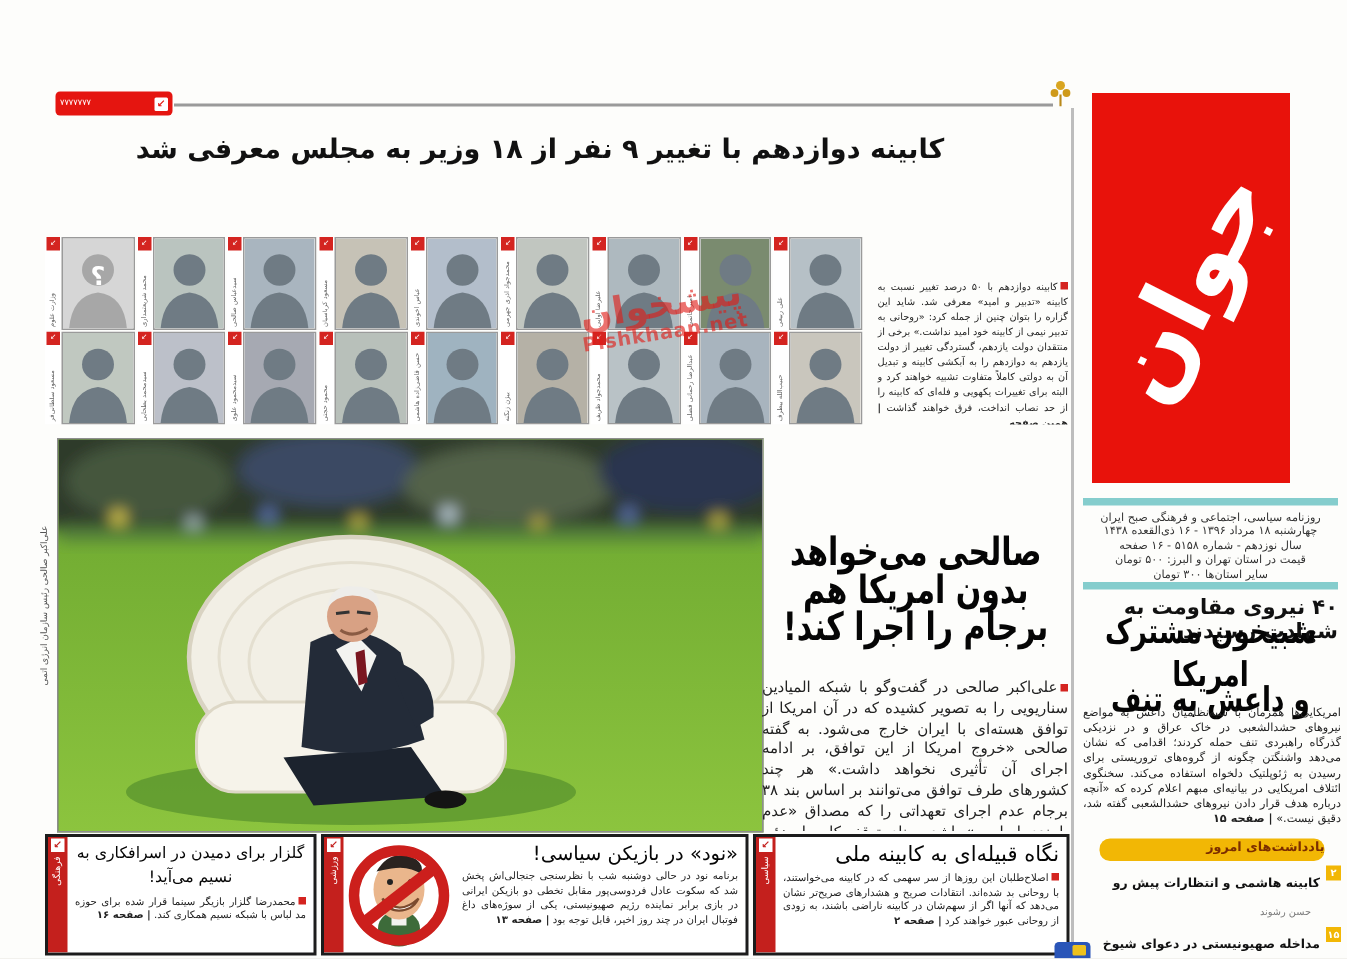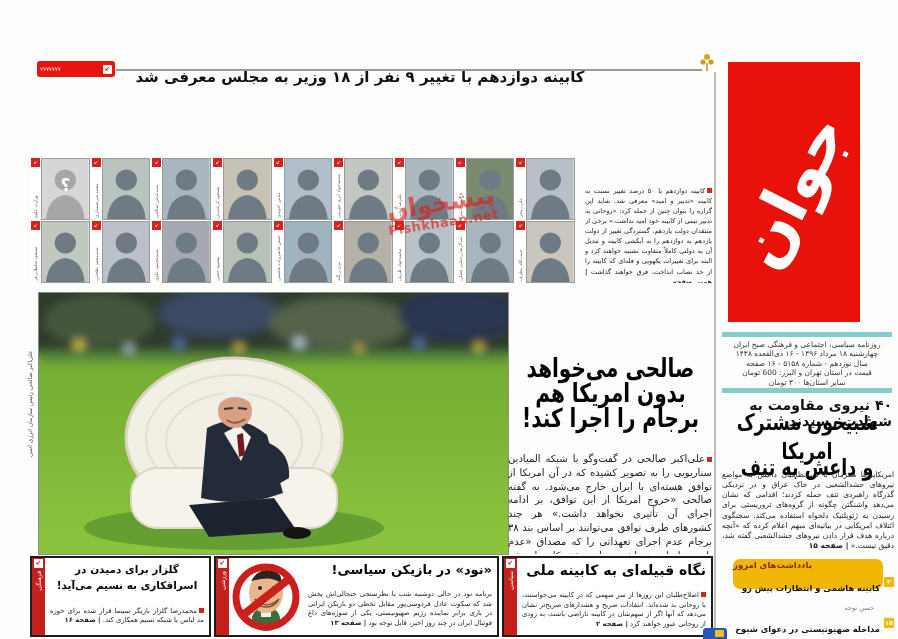--- a/index.html
+++ b/index.html
@@ -8,21 +8,21 @@
   .abs{position:absolute;}
   .tall{transform:scaleY(1.3);transform-origin:center top;}
   
   .rule{left:116px;top:69px;width:586px;height:2px;background:#9a9a9a;}
   .vdivider{left:714px;top:72px;width:2px;height:567px;background:#bdbdbd;}
   .badge{left:37px;top:61px;width:78px;height:16px;background:#e51510;border-radius:3px;
          display:flex;direction:ltr;align-items:center;justify-content:space-between;padding:0 3px;box-sizing:border-box;}
   .badge .digits{color:#ffffff;font-size:5.5px;letter-spacing:1px;}
   .badge .arrowbox{width:9px;height:9px;background:#fff;border-radius:1px;color:#e51510;font-size:7px;line-height:9px;text-align:center;font-weight:bold;}
   
-  .kicker{left:60px;top:68px;width:600px;text-align:center;font-size:15px;font-weight:bold;color:#111;}
+  .kicker{left:60px;top:89px;width:600px;text-align:center;font-size:18px;font-weight:bold;color:#111;}
   .mainhead{left:28px;top:99px;width:684px;text-align:center;}
   .mainhead .txt{font-size:28px;font-weight:900;letter-spacing:-0.5px;color:#050505;white-space:nowrap;}
   
   .grid{left:30px;top:158px;width:545px;height:126px;display:grid;grid-template-columns:repeat(9,1fr);
         grid-auto-rows:62px;gap:1px;direction:rtl;}
   .cell{display:flex;direction:ltr;overflow:hidden;}
   .strip{width:11px;display:flex;flex-direction:column;align-items:center;background:#fff;}
   .strip .sq{width:9px;height:9px;background:#d42420;color:#fff;font-size:5px;line-height:9px;text-align:center;flex:none;}
   .strip .vname{writing-mode:vertical-rl;transform:rotate(180deg);font-size:4.5px;color:#666;
                 height:50px;overflow:hidden;margin-top:1px;letter-spacing:0.3px;}
@@ -43,35 +43,35 @@
             font-size:6px;color:#555;}
   .salhead{left:508px;top:352px;width:205px;text-align:center;}
   .salhead .l{display:block;font-size:20px;font-weight:900;line-height:1.25;color:#050505;}
   .salbody{left:508px;top:452px;width:204px;height:102px;font-size:10px;line-height:1.38;text-align:justify;color:#222;overflow:hidden;}
   
   .bbox{top:556px;height:81px;border:2px solid #1c1c1c;box-sizing:border-box;background:#fff;display:flex;direction:rtl;overflow:hidden;}
   .btab{width:13px;background:#c4201d;display:flex;flex-direction:column;align-items:center;flex:none;}
   .btab .arrowbox{width:9px;height:9px;background:#fff;margin-top:1px;color:#c4201d;font-size:7px;line-height:9px;text-align:center;font-weight:bold;}
   .btab .tlabel{writing-mode:vertical-rl;transform:rotate(180deg);color:#fff;font-size:6px;margin-top:3px;letter-spacing:1px;}
   .bcontent{flex:1;padding:4px 5px;overflow:hidden;}
-  .bhead{font-weight:700;color:#050505;margin:0 0 13px 0;}
+  .bhead{font-weight:400;color:#050505;margin:0 0 3px 0;}
   .bbody{font-size:6.8px;line-height:1.4;text-align:justify;color:#222;margin:0;}
   .cartoon{width:74px;flex:none;display:flex;align-items:center;justify-content:center;}
   
   .logo{left:728px;top:62px;width:132px;height:260px;background:#e8120b;overflow:hidden;}
   .logo svg{display:block;width:100%;height:100%;}
   .cbar{left:722px;width:170px;height:5px;background:#85cdcd;}
   .mhinfo{left:722px;top:340px;width:170px;text-align:center;}
   .mh-line{font-size:7.5px;line-height:1.25;color:#333;}
   .tkicker{left:722px;top:397px;width:170px;text-align:right;font-size:14px;font-weight:bold;color:#111;}
   .thead{left:722px;top:408px;width:170px;text-align:center;}
   .thead .l{display:block;font-size:17.5px;font-weight:900;line-height:1.28;color:#050505;}
   .tbody{left:722px;top:470px;width:172px;height:86px;font-size:7.5px;line-height:1.35;text-align:justify;color:#222;overflow:hidden;}
-  .nheader{left:733px;top:559px;width:150px;height:30px;background:#f2b705;border-radius:7px;
-           text-align:left;font-size:8.5px;font-weight:bold;color:#7b2d00;line-height:13px;}
+  .nheader{left:733px;top:559px;width:150px;height:15px;background:#f2b705;border-radius:7px;
+           text-align:right;font-size:8.5px;font-weight:bold;color:#7b2d00;line-height:13px;}
   .nlist{left:722px;top:576px;width:172px;}
   .note{display:flex;direction:rtl;margin-bottom:3px;}
   .npage{width:10px;height:10px;background:#f2b705;color:#fff;font-size:6.5px;font-weight:bold;text-align:center;line-height:10px;flex:none;margin-left:4px;margin-top:1px;}
   .ntitle{font-size:8.3px;font-weight:bold;color:#111;line-height:1.25;}
   .nauthor{font-size:6.5px;color:#777;margin-right:6px;}
   .ornament{left:699px;top:53px;}
   .footermark{left:703px;top:628px;width:24px;height:11px;background:#2a55b8;border-radius:3px 3px 0 0;overflow:hidden;}
   .footermark i{display:block;width:9px;height:7px;background:#eec11e;margin:2px 3px;border-radius:1px;}
 </style>
 </head>
@@ -455,40 +455,40 @@
       <rect width="132" height="260" fill="#e8120b"></rect>
       <text x="66" y="150" text-anchor="middle" font-size="64" font-weight="bold" fill="#ffffff" font-family="DejaVu Sans, sans-serif" transform="rotate(-63 66 130)">جوان</text>
     </svg>
   </div>
 
   <div class="abs cbar" style="top:332px;"></div>
   <div class="abs mhinfo">
       <div class="mh-line">روزنامه سیاسی، اجتماعی و فرهنگی صبح ایران</div>
       <div class="mh-line">چهارشنبه ۱۸ مرداد ۱۳۹۶ - ۱۶ ذی‌القعده ۱۴۳۸</div>
       <div class="mh-line">سال نوزدهم - شماره ۵۱۵۸ - ۱۶ صفحه</div>
-      <div class="mh-line">قیمت در استان تهران و البرز: 600 تومان</div>
+      <div class="mh-line">قیمت در استان تهران و البرز: ۵۰۰ تومان</div>
       <div class="mh-line">سایر استان‌ها ۳۰۰ تومان</div>
     </div>
   <div class="abs cbar" style="top:388px;"></div>
 
   <div class="abs tkicker">۴۰ نیروی مقاومت به شهادت رسیدند</div>
   <div class="abs thead">
     <span class="l tall">شبیخون مشترک امریکا</span>
     <span class="l tall">و داعش به تنف</span>
   </div>
   <div class="abs tbody">
     <span>امریکایی‌ها همزمان با شبه‌نظامیان داعش به مواضع نیروهای حشدالشعبی در خاک عراق و در نزدیکی گذرگاه راهبردی تنف حمله کردند؛ اقدامی که نشان می‌دهد واشنگتن چگونه از گروه‌های تروریستی برای رسیدن به ژئوپلتیک دلخواه استفاده می‌کند. سخنگوی ائتلاف امریکایی در بیانیه‌ای مبهم اعلام کرده که «آنچه درباره هدف قرار دادن نیروهای حشدالشعبی گفته شد، دقیق نیست.»</span>
     <span class="pref">| صفحه ۱۵</span>
   </div>
 
   <div class="abs nheader">یادداشت‌های امروز</div>
   <div class="abs nlist">
       <div class="note">
         <span class="npage">۲</span>
-        <span class="ntext"><span class="ntitle">کابینه هاشمی و انتظارات پیش رو</span><br><span class="nauthor">حسن توجه</span></span>
+        <span class="ntext"><span class="ntitle">کابینه هاشمی و انتظارات پیش رو</span><br><span class="nauthor">حسن رشوند</span></span>
       </div>
       <div class="note">
         <span class="npage">۱۵</span>
         <span class="ntext"><span class="ntitle">مداخله صهیونیستی در دعوای شیوخ</span><br></span>
       </div>
     </div>
 
   <div class="abs footermark">
       <i></i>
     </div>

